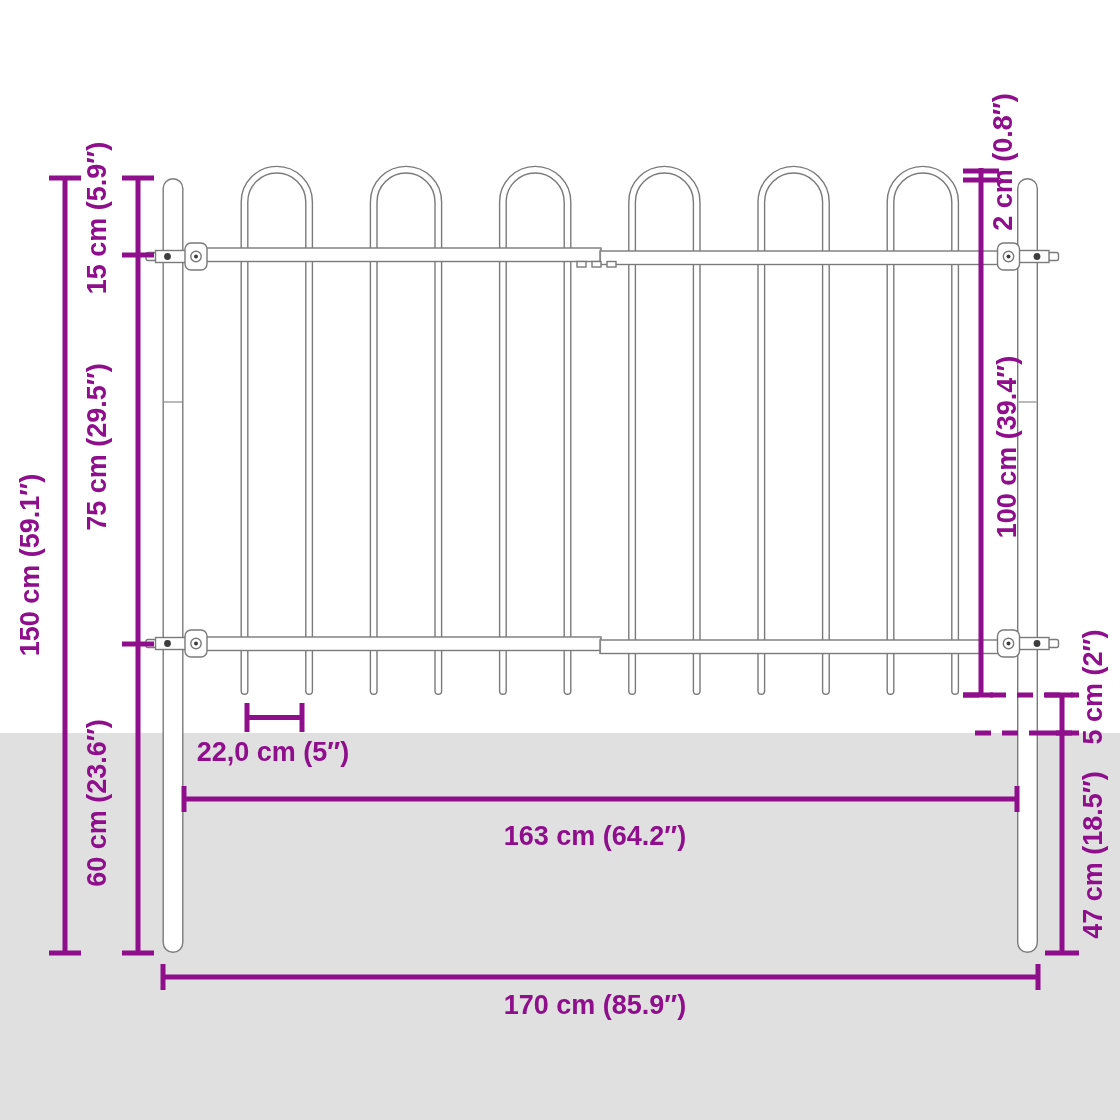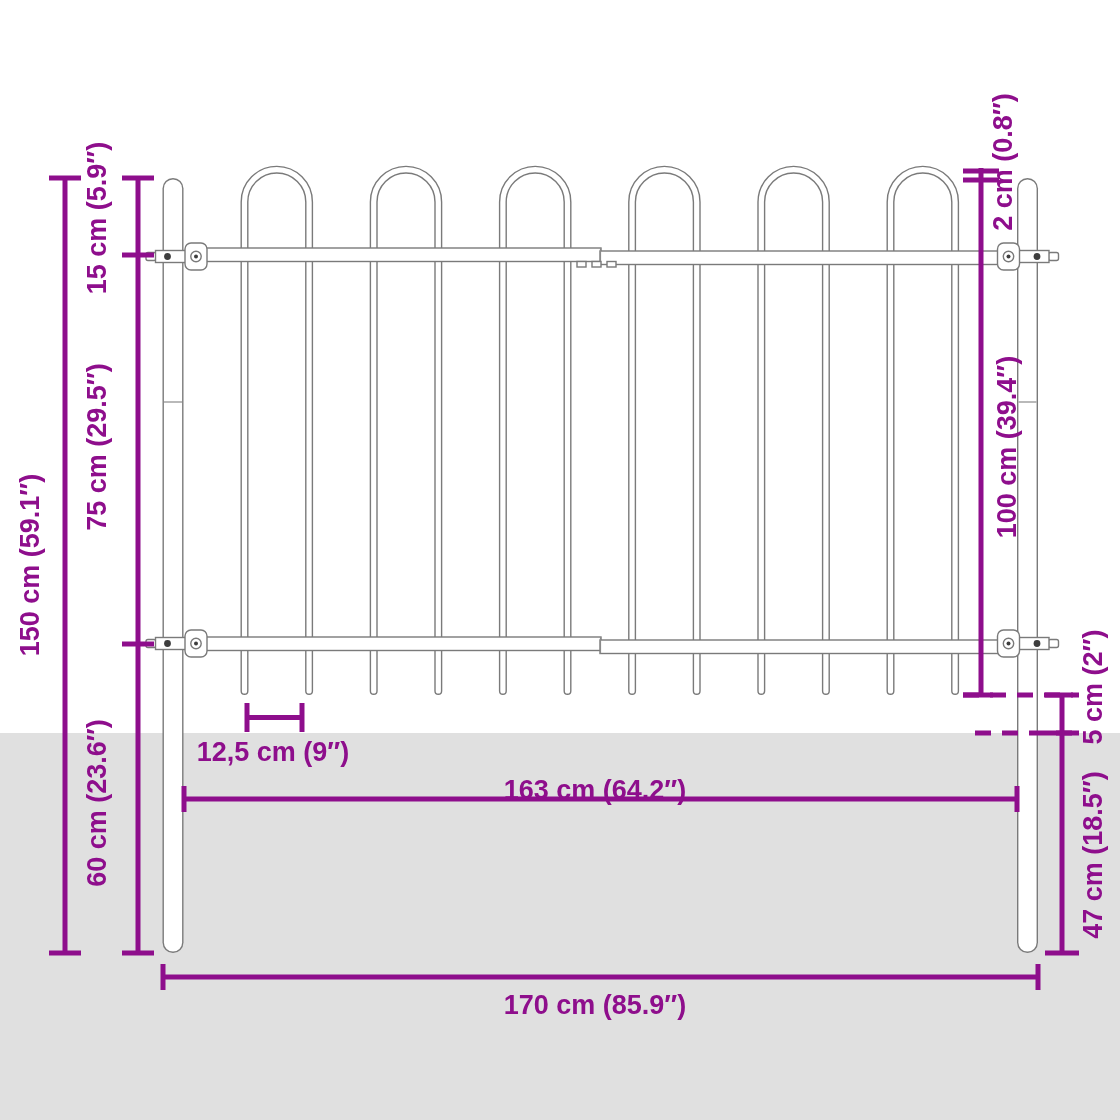--- a/index.html
+++ b/index.html
@@ -151,19 +151,19 @@
   <div class="dim-label vert" style="left:97px;top:803px;">60 cm (23.6″)</div>
 
   <div class="dim-label vert" style="left:1003px;top:162px;">2 cm (0.8″)</div>
 
   <div class="dim-label vert" style="left:1007px;top:447px;">100 cm (39.4″)</div>
 
   <div class="dim-label vert" style="left:1093px;top:687px;">5 cm (2″)</div>
 
   <div class="dim-label vert" style="left:1093px;top:855px;">47 cm (18.5″)</div>
 
-  <div class="dim-label" style="left:273px;top:752px;">12,5 cm (9″)</div>
+  <div class="dim-label" style="left:273px;top:752px;">22,0 cm (5″)</div>
 
-  <div class="dim-label" style="left:595px;top:790px;">163 cm (64.2″)</div>
+  <div class="dim-label" style="left:595px;top:836px;">163 cm (64.2″)</div>
 
   <div class="dim-label" style="left:595px;top:1005px;">170 cm (85.9″)</div>
 
 </div>
 
 </body></html>

